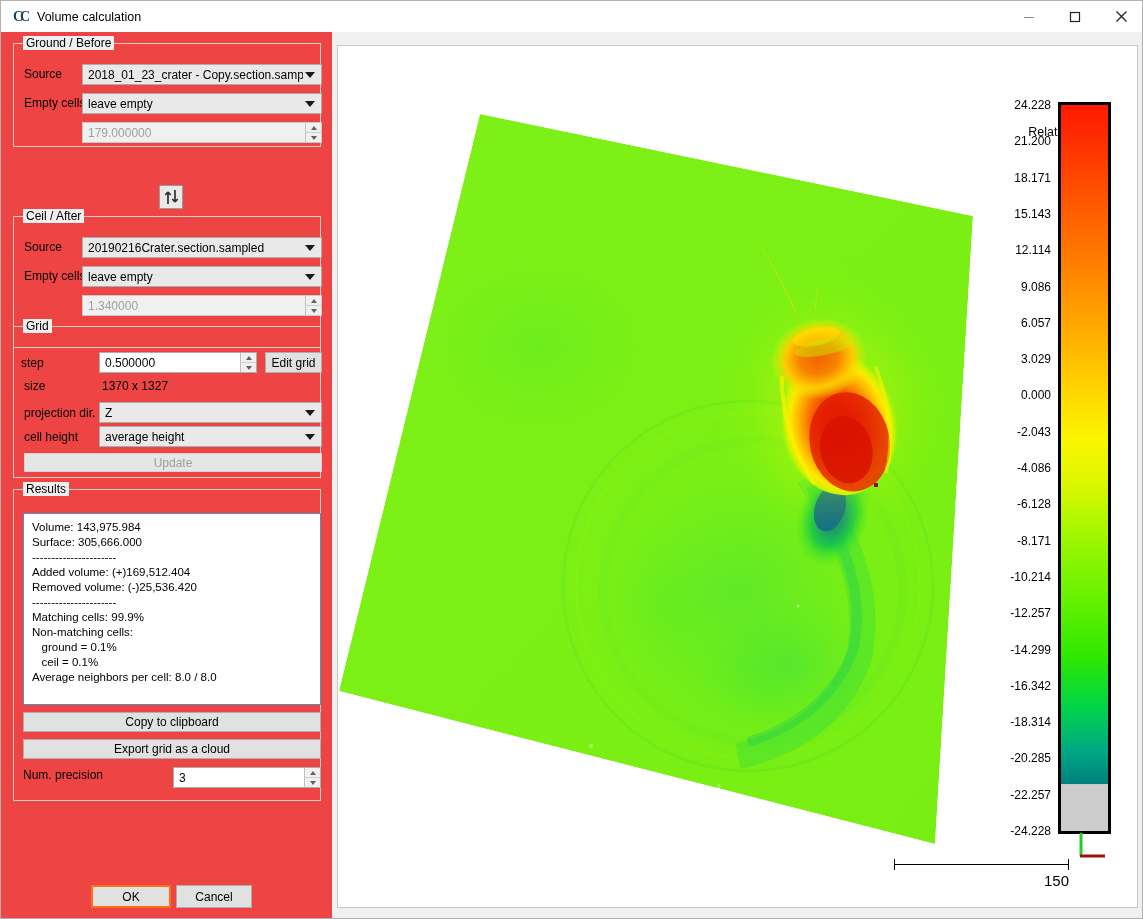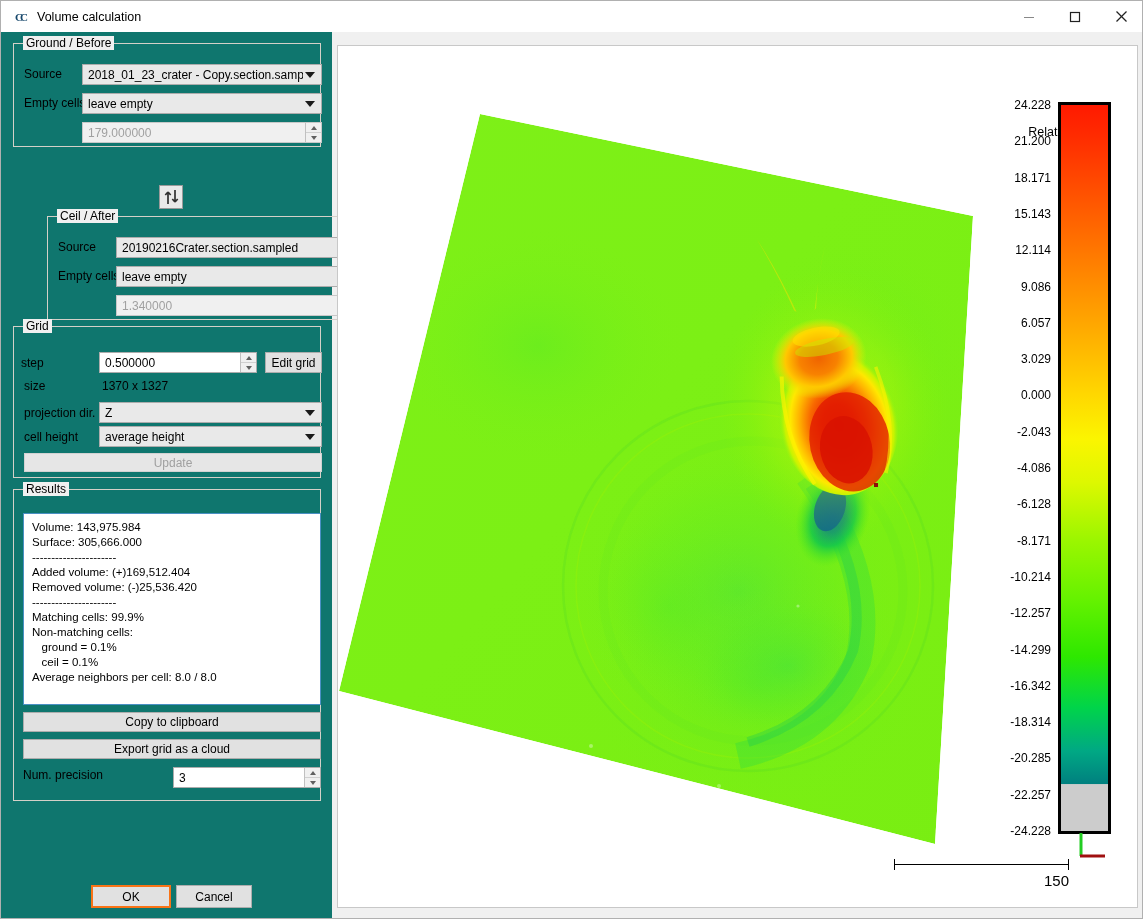--- a/index.html
+++ b/index.html
@@ -24,40 +24,40 @@
   #titlebar {
     position: absolute; left: 0; top: 0;
     width: 1143px; height: 31px;
     background: #ffffff;
     display: flex; align-items: center;
   }
   #app-icon {
     margin-left: 10px; margin-right: 8px;
     width: 18px; height: 18px;
     display: flex; align-items: center; justify-content: center;
-    font-weight: bold; font-size: 11px; color: #16476b;
+    font-weight: bold; font-size: 14px; color: #16476b;
     letter-spacing: -3px;
     font-family: "Liberation Serif", serif;
   }
   #title-text { font-size: 12.5px; color: #000; }
   .win-btn {
     position: absolute; top: 0; height: 31px; width: 46px;
     display: flex; align-items: center; justify-content: center;
     cursor: default;
   }
   .win-btn svg { display: block; }
   #btn-min { right: 92px; }
   #btn-max { right: 46px; }
   #btn-close { right: 0px; }
 
   
   #left-panel {
     position: absolute; left: 0; top: 31px;
     width: 331px; height: 888px;
-    background: #0f766e;
+    background: #ef4444;
   }
 
   .groupbox {
     position: absolute;
     border: 1px solid #d4d0c8;
     background: transparent;
   }
   .groupbox > .gb-title {
     position: absolute; top: -8px; left: 9px;
     background: #f0f0f0;
@@ -304,21 +304,21 @@
       </div>
     </div>
 
     <div id="swap-btn">
       <svg width="15" height="16" viewBox="0 0 15 16">
         <path d="M4 15 L4 3 M4 3 L1.3 6 M4 3 L6.7 6" stroke="#303030" stroke-width="1.7" fill="none"></path>
         <path d="M11 1 L11 13 M11 13 L8.3 10 M11 13 L13.7 10" stroke="#303030" stroke-width="1.7" fill="none"></path>
       </svg>
     </div>
 
-    <div class="groupbox" style="left:12px; top:184px; width:308px; height:104px;margin-left:34px;">
+    <div class="groupbox" style="left:12px; top:184px; width:308px; height:132px;">
       <div class="gb-title">Ceil / After</div>
 
       <div class="lbl" style="left:10px; top:23px;">Source</div>
       <div class="combo" style="left:68px; top:20px; width:240px;">
         <span>20190216Crater.section.sampled</span>
         <span class="arrow"></span>
       </div>
 
       <div class="lbl" style="left:10px; top:52px;">Empty cells</div>
       <div class="combo" style="left:68px; top:49px; width:240px;">

